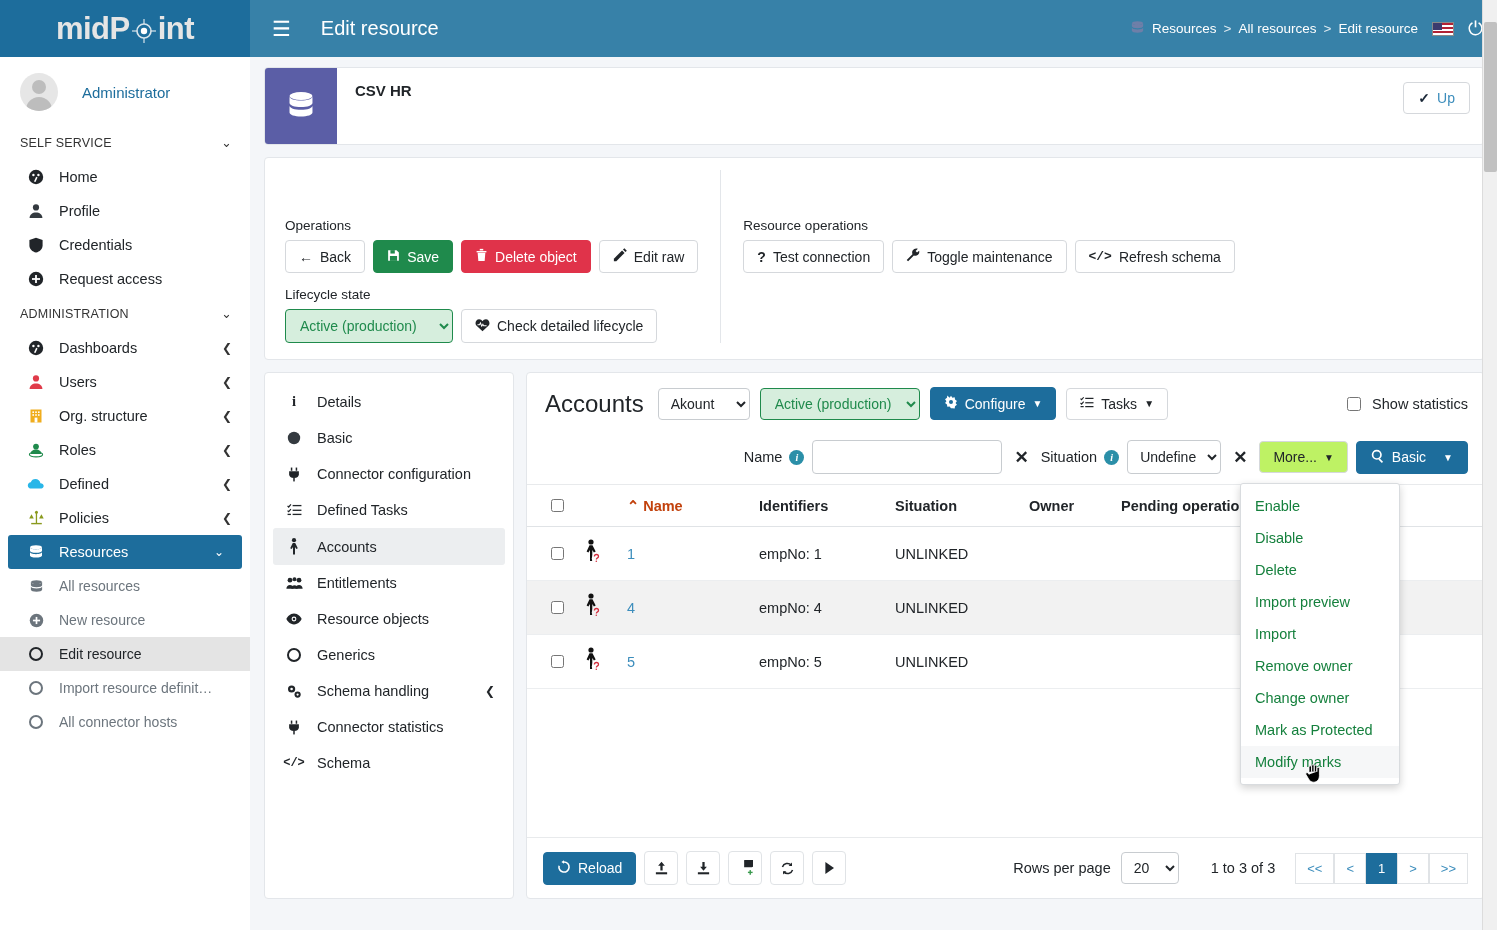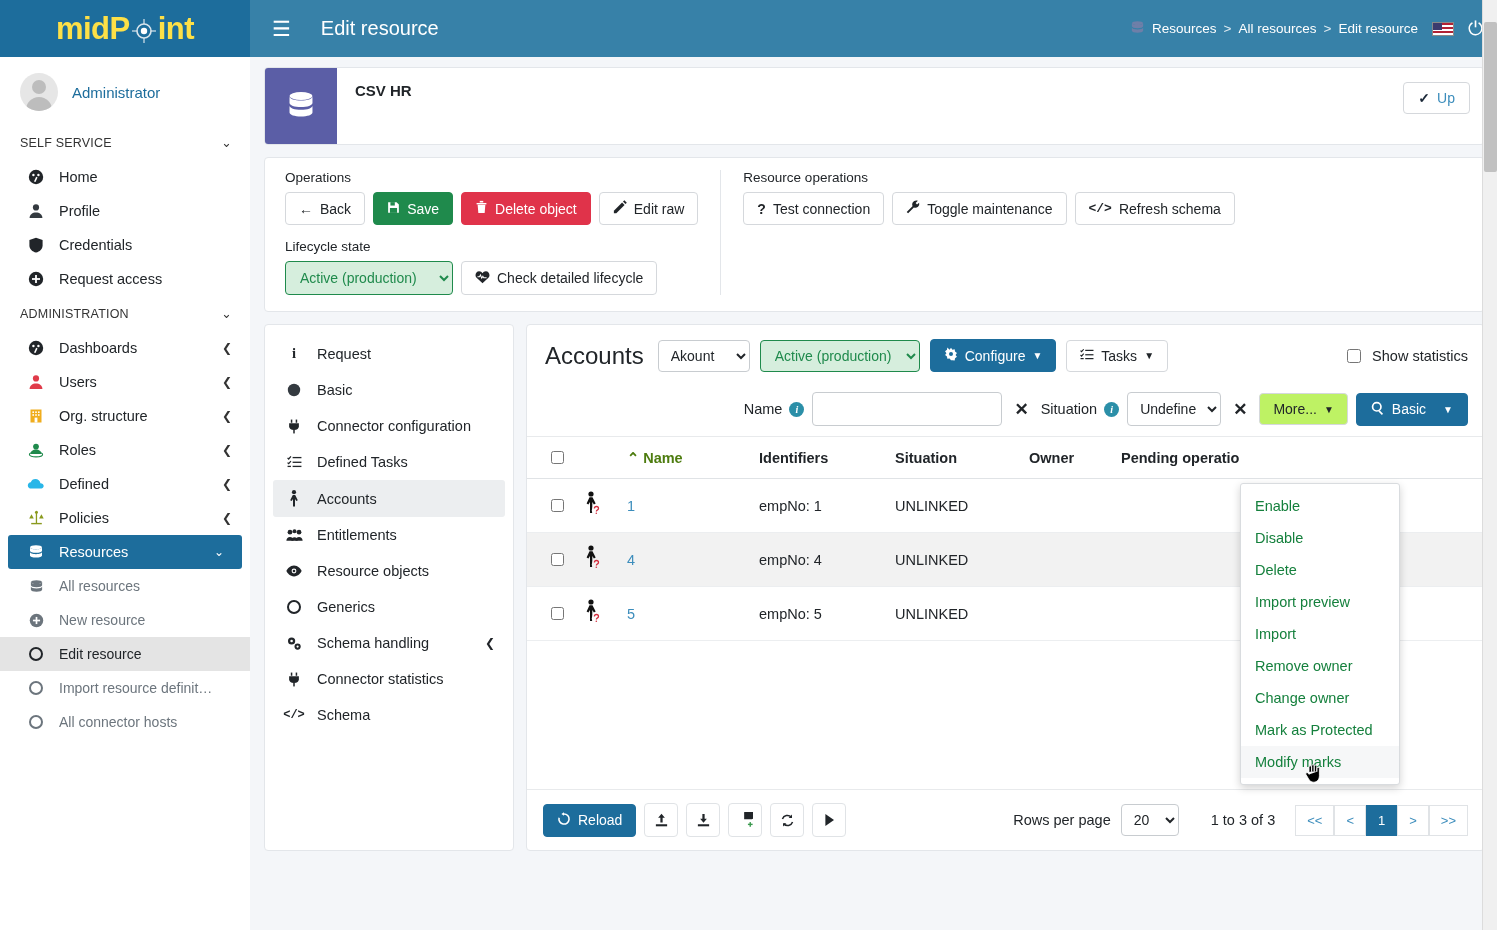--- a/index.html
+++ b/index.html
@@ -8,29 +8,29 @@
     width:1497px; height:930px;
     font-family:"Liberation Sans", sans-serif;
     font-size:14px; color:#212529;
     background:#f4f6f9; overflow:hidden;
   }
   .app { display:flex; width:1497px; height:930px; position:relative; }
 
   
   .sidebar { width:250px; flex:0 0 250px; background:#fff; height:930px; position:relative; }
   .brand {
-    height:57px; background:#1d6d9c; color:#fde047;
+    height:57px; background:#1d6d9c; color:#e5e5e5;
     display:flex; align-items:center; justify-content:center;
     font-size:31px; font-weight:bold; letter-spacing:-0.5px;text-align:right;
   }
   .brand .logo-mark {
     display:inline-flex; align-items:center; justify-content:center;
     width:26px; height:26px; margin:0 1px; position:relative; top:2px;
   }
-  .userbox { display:flex; align-items:center; padding:16px 14px 14px 20px; gap:14px; }
+  .userbox { display:flex; align-items:center; padding:16px 14px 14px 20px; gap:24px; }
   .avatar {
     width:38px; height:38px; border-radius:50%; background:#e6e6e6;
     position:relative; overflow:hidden; flex:0 0 38px;
   }
   .avatar::before { content:""; position:absolute; width:14px;height:14px;border-radius:50%;background:#bdbdbd;left:12px;top:7px; }
   .avatar::after { content:""; position:absolute; width:26px;height:15px;border-radius:13px 13px 0 0;background:#bdbdbd;left:6px;top:24px; }
   .username { color:#1d6d9c; font-size:15px; }
   .nav-section {
     display:flex; align-items:center; justify-content:space-between;
     padding:10px 18px 10px 20px; font-size:12.5px; color:#333; letter-spacing:0.2px;
@@ -77,21 +77,21 @@
   .up-badge {
     position:absolute; right:14px; top:14px;
     border:1px solid #d5d8dc; border-radius:4px; background:#fff;
     padding:7px 14px; font-size:14px; display:flex; align-items:center; gap:7px; cursor:pointer;
   }
   .up-badge .chk { color:#1b2838; font-weight:bold; }
   .up-badge .txt { color:#3c8dbc; }
 
   .ops-card { padding:12px 18px 16px 20px; margin-bottom:12px; position:relative; }
   .ops-row { display:flex; align-items:flex-start; gap:0; }
-  .ops-group { display:flex; flex-direction:column; }
+  .ops-group { display:flex; flex-direction:column;margin-top:48px; }
   .ops-label { font-size:13.5px; color:#212529; margin-bottom:7px; }
   .btn-row { display:flex; gap:8px; }
   .btn {
     display:inline-flex; align-items:center; gap:7px;
     border:1px solid #d5d8dc; background:#fff; color:#212529;
     border-radius:4px; padding:7px 13px; font-size:14px; cursor:pointer; white-space:nowrap;
     font-family:"Liberation Sans", sans-serif;
   }
   .btn.green { background:#1f8a4c; border-color:#1f8a4c; color:#fff; }
   .btn.red { background:#e0334a; border-color:#e0334a; color:#fff;justify-content:space-between; }
@@ -132,21 +132,21 @@
     font-style:italic; font-family:"Liberation Serif", serif;
   }
   .txtinput { border:1px solid #c8ccd0; border-radius:4px; padding:8px 10px; width:190px; font-size:14px; font-family:"Liberation Sans",sans-serif; }
   .xbtn { font-size:17px; color:#212529; cursor:pointer; padding:0 4px; font-weight:bold; }
 
   table.acct { width:100%; border-collapse:collapse; }
   table.acct th {
     text-align:left; font-size:14.5px; color:#212529; font-weight:bold;
     padding:11px 8px; border-bottom:1px solid #e0e3e6; white-space:nowrap;
   }
-  table.acct th.sorted { color:#4d7c0f; }
+  table.acct th.sorted { color:#c2410c; }
   table.acct td { padding:12px 8px; font-size:14.5px; border-bottom:1px solid #eceef0; vertical-align:middle; }
   tr.alt td { background:#f2f2f2; }
   .cell-link { color:#3c8dbc; cursor:pointer; }
   .pers { position:relative; width:20px; height:26px; display:inline-block; }
 
   .table-foot { margin-top:auto; display:flex; align-items:center; padding:13px 16px; border-top:1px solid #e8eaec; gap:8px; }
   .icobtn {
     border:1px solid #e0e3e6; background:#fff; border-radius:4px; width:34px;height:34px;
     display:inline-flex; align-items:center; justify-content:center; cursor:pointer;
   }
@@ -491,21 +491,21 @@
             </div>
           </div>
         </div>
       </div>
 
       <div class="lower">
 
         <div class="card inner-nav">
           <div class="inav-item">
             <span class="ico" style="font-weight:bold; font-family:'Liberation Serif',serif;">i</span>
-            <span class="lbl">Request</span>
+            <span class="lbl">Details</span>
           </div>
           <div class="inav-item">
             <span class="ico">
               <svg width="14" height="14" viewBox="0 0 14 14">
                   <circle cx="7" cy="7" r="6.2" fill="#343a40"></circle>
                 </svg>
             </span>
             <span class="lbl">Basic</span>
           </div>
           <div class="inav-item">

